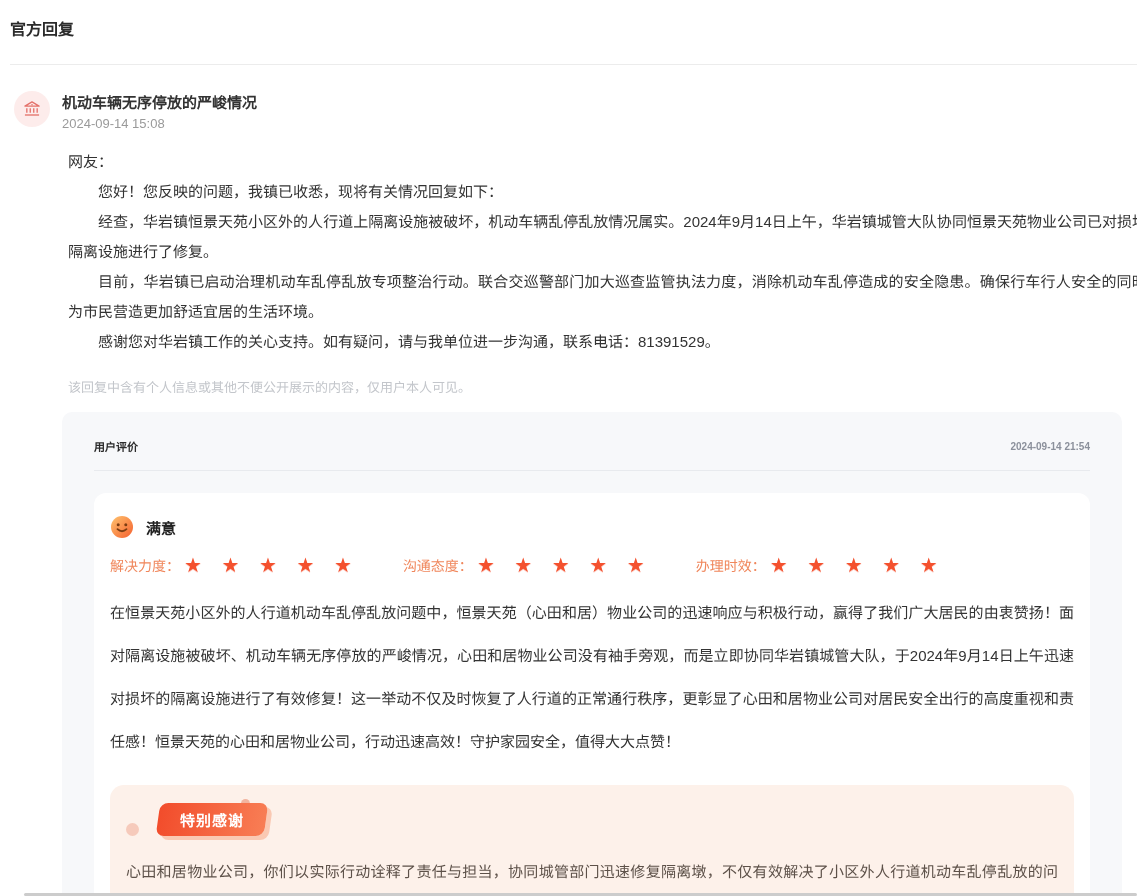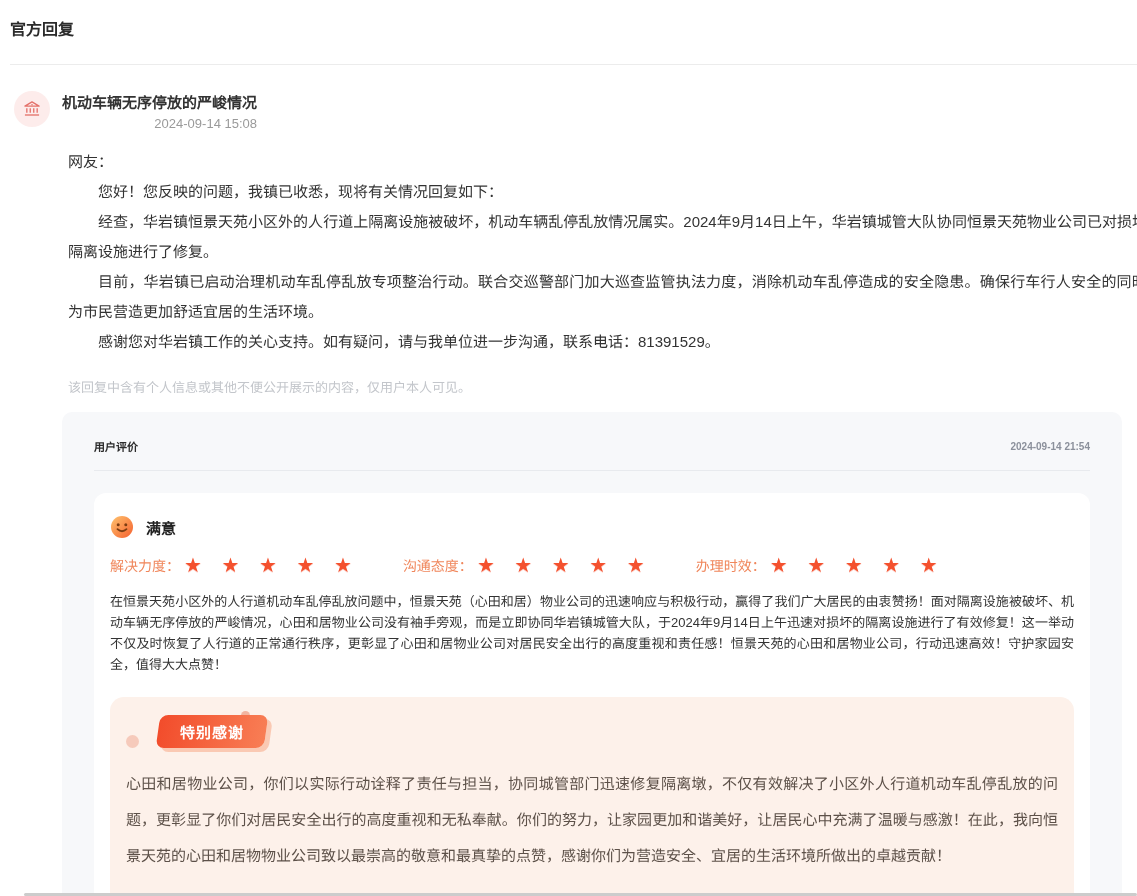--- a/index.html
+++ b/index.html
@@ -11,21 +11,21 @@
   }
   .page{width:1162px;box-sizing:border-box;padding:16px 0 0 10px;}
   .page-title{margin:0;font-size:16px;font-weight:700;color:#2b2b2b;}
   .title-divider{height:1px;background:#ececec;margin-top:24px;border:none;width:1152px;}
 
   
   .reply-header{display:flex;gap:12px;margin:26px 0 0 4px;align-items:flex-start;}
   .avatar{width:36px;height:36px;border-radius:50%;background:#fdeceb;flex:0 0 auto;
           display:flex;align-items:center;justify-content:center;}
   .reply-author{font-size:15px;font-weight:700;color:#333;}
-  .reply-datetime{font-size:13px;color:#9a9a9a;margin-top:4px;text-align:right;}
+  .reply-datetime{font-size:13px;color:#9a9a9a;margin-top:4px;}
 
   .reply-body{margin:16px 0 0 58px;width:1094px;font-size:15px;line-height:30px;
               color:#333;text-align:justify;}
   .reply-p{margin:0;text-indent:2em;}
   .reply-p.no-indent{text-indent:0;}
 
   .privacy-note{margin:20px 0 0 58px;font-size:13px;color:#c3c6cb;}
 
   
   .eval-card{margin:16px 0 0 52px;width:1060px;height:506px;box-sizing:border-box;
@@ -36,21 +36,21 @@
   .eval-divider{height:1px;background:#e8eaee;margin-top:16px;}
 
   .eval-inner{background:#ffffff;border-radius:12px;margin-top:22px;padding:22px 16px 10px;}
   .satisfaction-row{display:flex;align-items:center;gap:12px;}
   .satisfaction-label{font-size:15px;font-weight:700;color:#222;}
   .ratings-row{display:flex;align-items:center;gap:44px;margin-top:16px;}
   .rating-group{display:flex;align-items:center;}
   .rating-label{font-size:14px;color:#f0875c;}
   .stars{font-size:20px;line-height:1;color:#f4512e;letter-spacing:7px;margin-left:4px;
          text-shadow:0 1px 0 rgba(239,59,28,.25);}
-  .comment{margin:16px 0 0;font-size:13px;line-height:21px;color:#333;text-align:justify;}
+  .comment{margin:16px 0 0;font-size:15px;line-height:43px;color:#333;text-align:justify;}
 
   
   .thanks-box{position:relative;margin-top:22px;background:#fdf1ea;border-radius:14px;
               padding:18px 10px 32px;}
   .ribbon{position:relative;display:inline-block;margin-left:38px;
           transform:skewX(-8deg);
           background:linear-gradient(95deg,#f24c2b,#f87e55);
           border-radius:8px;padding:6px 22px;
           box-shadow:5px 4px 0 rgba(246,154,114,.45);}
   .ribbon > span{display:inline-block;transform:skewX(8deg);

